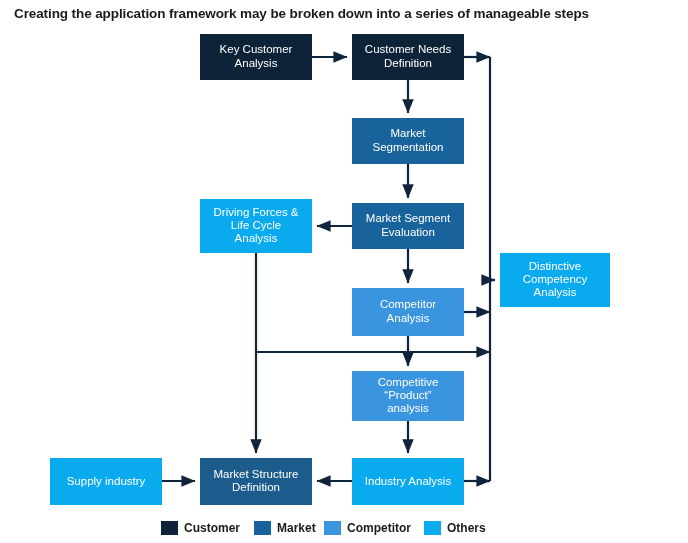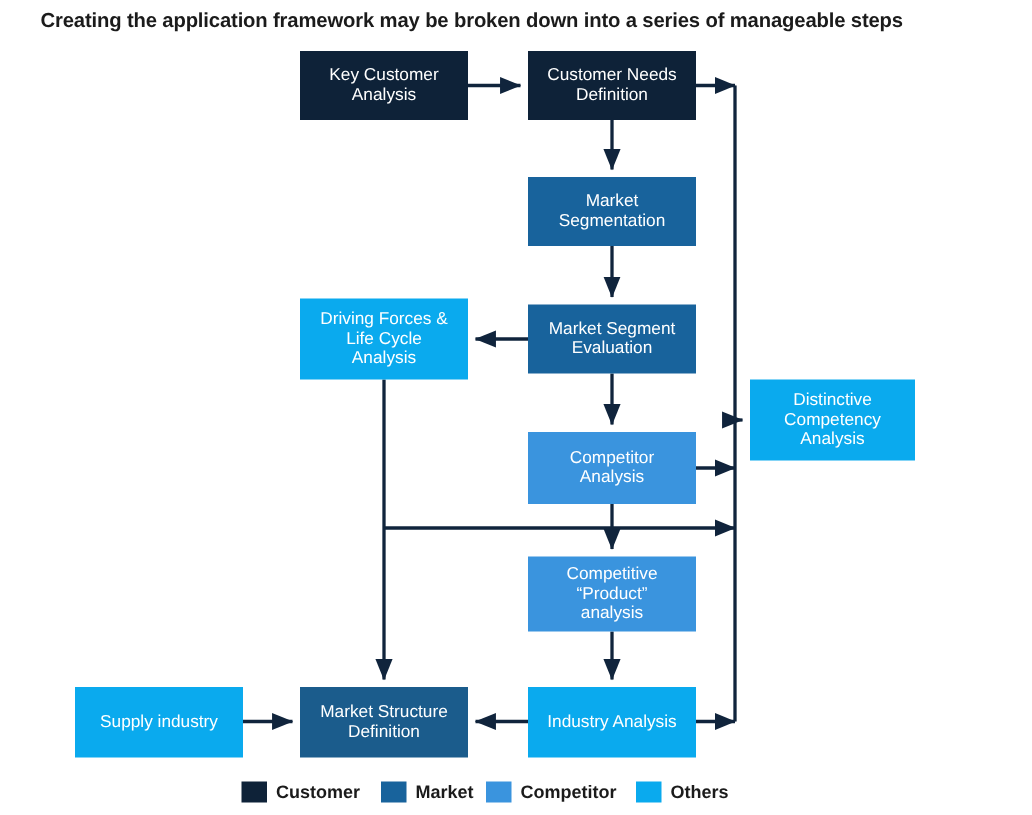--- a/index.html
+++ b/index.html
@@ -2,21 +2,21 @@
 <html><head>
 <meta charset="utf-8">
 <style>
   html,body{margin:0;padding:0;background:#ffffff;}
   body{
     width:688px;height:543px;position:relative;overflow:hidden;
     font-family:"Liberation Sans","DejaVu Sans",sans-serif;
     color:#111111;
   }
   #title{
-    position:absolute;left:27px;top:6px;width:660px;
+    position:absolute;left:14px;top:6px;width:660px;
     font-size:13.5px;font-weight:bold;color:#1b1b1b;
     letter-spacing:-0.1px;white-space:nowrap;
   }
   #canvas{position:absolute;left:0;top:0;width:688px;height:543px;}
   .node-rect{stroke:none;}
   .node-label{
     fill:#ffffff;font-family:"Liberation Sans","DejaVu Sans",sans-serif;
     font-size:11.5px;text-anchor:middle;dominant-baseline:middle;
   }
   .edge{stroke:#10243c;stroke-width:2.2;fill:none;}

